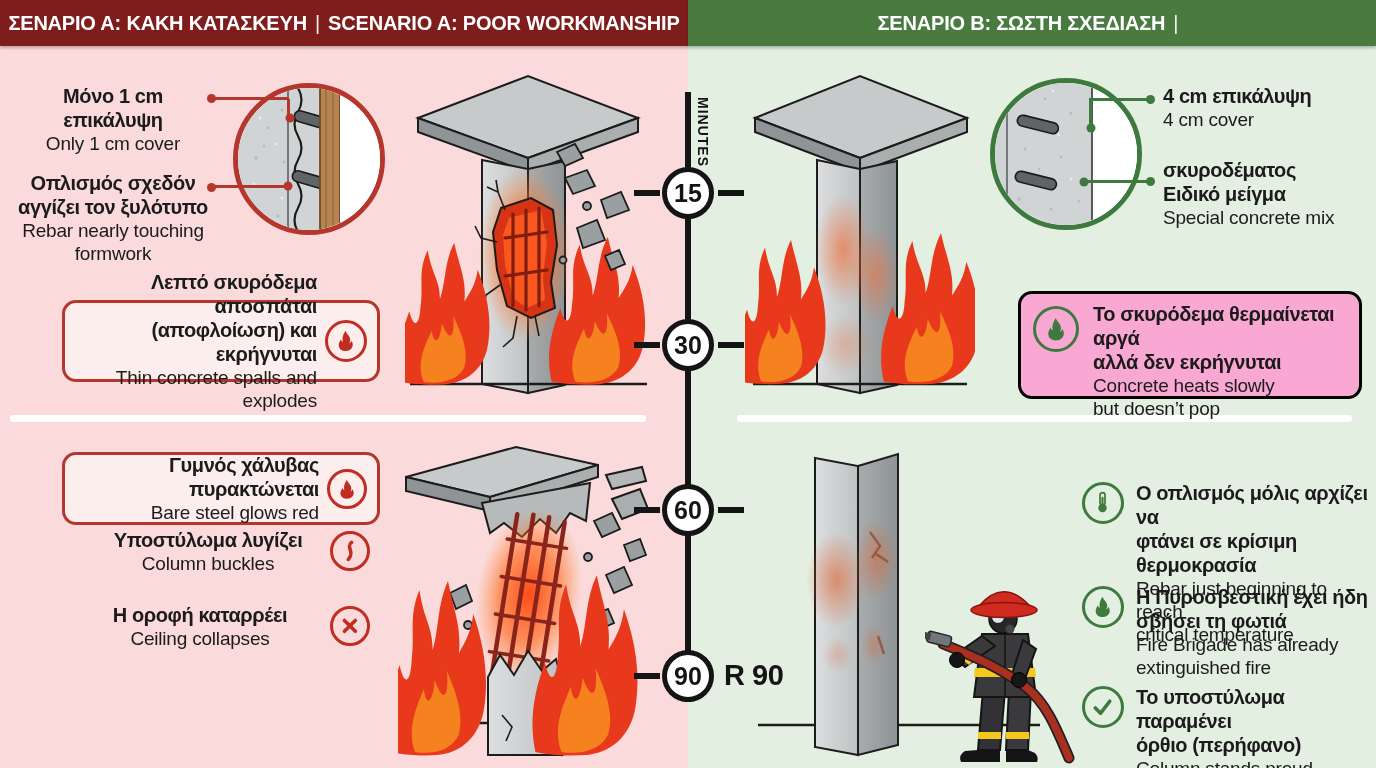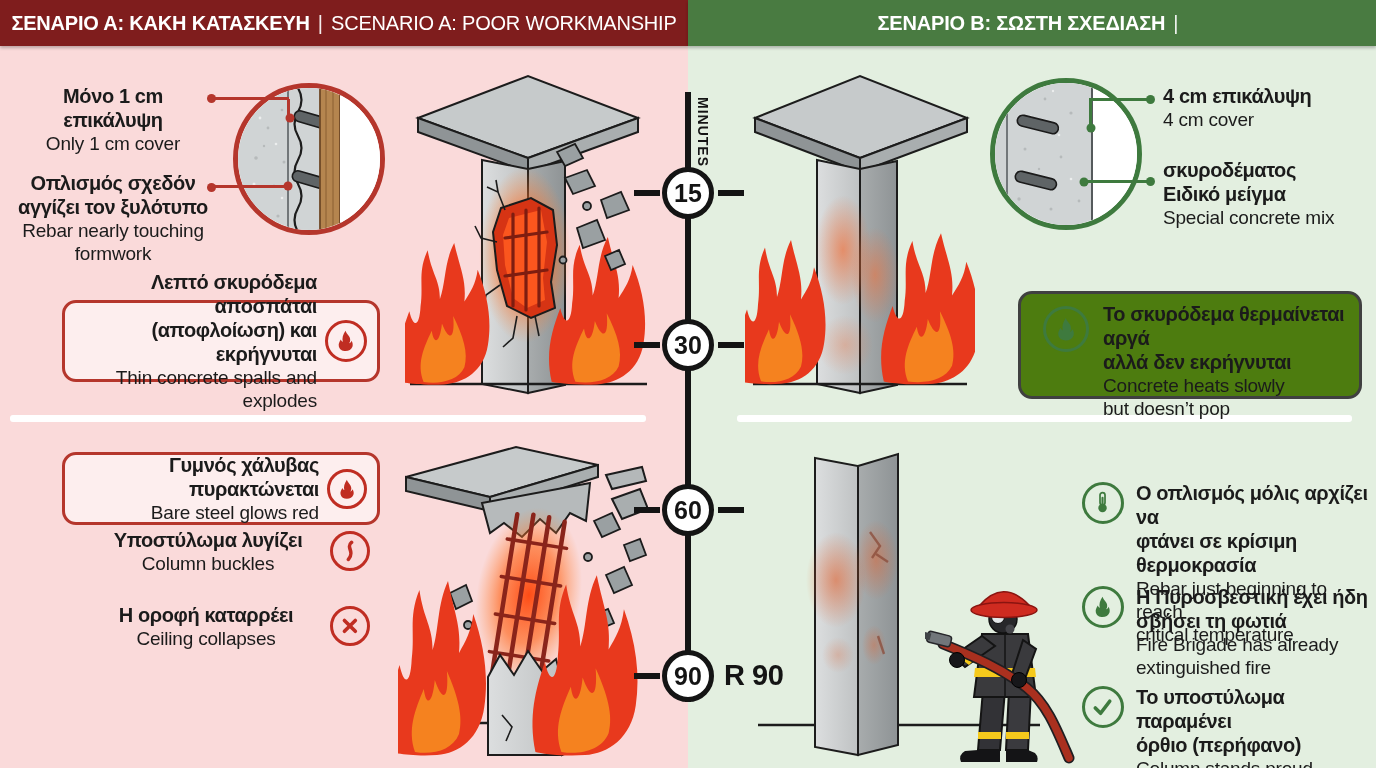--- a/index.html
+++ b/index.html
@@ -9,39 +9,39 @@
     background:#fadada;
   }
   .panel{position:absolute;top:46px;height:722px;width:688px}
   .panel-a{left:0;background:#fadada}
   .panel-b{left:688px;background:#e3efe0}
   .hdr{position:absolute;top:0;height:46px;width:688px;display:flex;align-items:center;justify-content:center;color:#fff;box-shadow:0 2px 3px rgba(0,0,0,.25);z-index:5;white-space:nowrap}
   .hdr-a{left:0;background:#7f1d1d}
   .hdr-b{left:688px;background:#497b41}
   .h-gr{font-weight:700;font-size:20px;letter-spacing:-.2px}
   .h-sep{margin:0 8px;font-weight:300;font-size:20px;opacity:.92}
-  .h-en{font-weight:400;font-size:20px;letter-spacing:-.2px}
+  .h-en{font-weight:700;font-size:20px;letter-spacing:-.2px}
 
   
   .tl-line{position:absolute;left:685px;top:92px;width:6px;height:610px;background:#141414;z-index:2}
   .tl-minutes{position:absolute;left:695px;top:97px;writing-mode:vertical-rl;font-weight:700;font-size:14px;letter-spacing:1px;color:#141414;z-index:3}
   .tl-circle{position:absolute;left:662px;width:52px;height:52px;box-sizing:border-box;border:5px solid #141414;border-radius:50%;background:#fff;display:flex;align-items:center;justify-content:center;font-weight:700;font-size:25px;color:#141414;z-index:4}
   .tl-tick{position:absolute;width:26px;height:6px;background:#141414;z-index:3}
   .tl-r90{position:absolute;left:724px;top:659px;font-weight:700;font-size:29px;letter-spacing:-.5px;color:#141414;z-index:4}
 
   
   .gr-b{font-weight:700;font-size:20px;line-height:24px;color:#1b1b1b;letter-spacing:-.4px}
   .en-r{font-weight:400;font-size:19px;line-height:23px;color:#1b1b1b;letter-spacing:-.2px}
   .ta-r{text-align:center}
   .tblock{position:absolute;display:flex;flex-direction:column;z-index:3}
 
   
   .cbox{position:absolute;box-sizing:border-box;border-radius:14px;display:flex;align-items:center;z-index:3}
   .cbox-a{background:#fdeeee;border:3px solid #b5362c;padding:6px 10px 6px 14px}
-  .cbox-b{background:#4d7c0f;border:3px solid #404040;padding:8px 14px 8px 22px}
+  .cbox-b{background:#f9a8d4;border:3px solid #000000;padding:8px 14px 8px 12px}
 
   
   .icn{border-radius:50%;display:flex;align-items:center;justify-content:center;box-sizing:border-box;flex:0 0 auto;background:transparent}
   .icn svg{width:64%;height:64%}
   .icn-red{border:3px solid #c02d22;color:#c02d22}
   .icn-green{border:3px solid #3e7a3e;color:#3e7a3e}
   .icn-abs{position:absolute;z-index:3}
 
   
   .divider{position:absolute;height:7px;background:#fff;border-radius:3px;z-index:2}
@@ -262,21 +262,21 @@
 <div class="tblock ta-r" style="left:95px;top:528px;width:226px">
   <span class="gr-b">Υποστύλωμα λυγίζει</span>
   <span class="en-r">Column buckles</span>
 </div>
 <div class="icn icn-red icn-abs" style="left:330px;top:531px;width:40px;height:40px">
   <svg viewBox="0 0 24 24">
       <use href="#sym-bend"></use>
     </svg>
 </div>
 
-<div class="tblock ta-r" style="left:93px;top:603px;width:226px">
+<div class="tblock ta-r" style="left:87px;top:603px;width:226px">
   <span class="gr-b">Η οροφή καταρρέει</span>
   <span class="en-r">Ceiling collapses</span>
 </div>
 <div class="icn icn-red icn-abs" style="left:330px;top:606px;width:40px;height:40px">
   <svg viewBox="0 0 24 24">
       <use href="#sym-x"></use>
     </svg>
 </div>
 
 <svg class="illus" style="left:398px;top:425px" width="250" height="343" viewBox="0 0 250 343">

